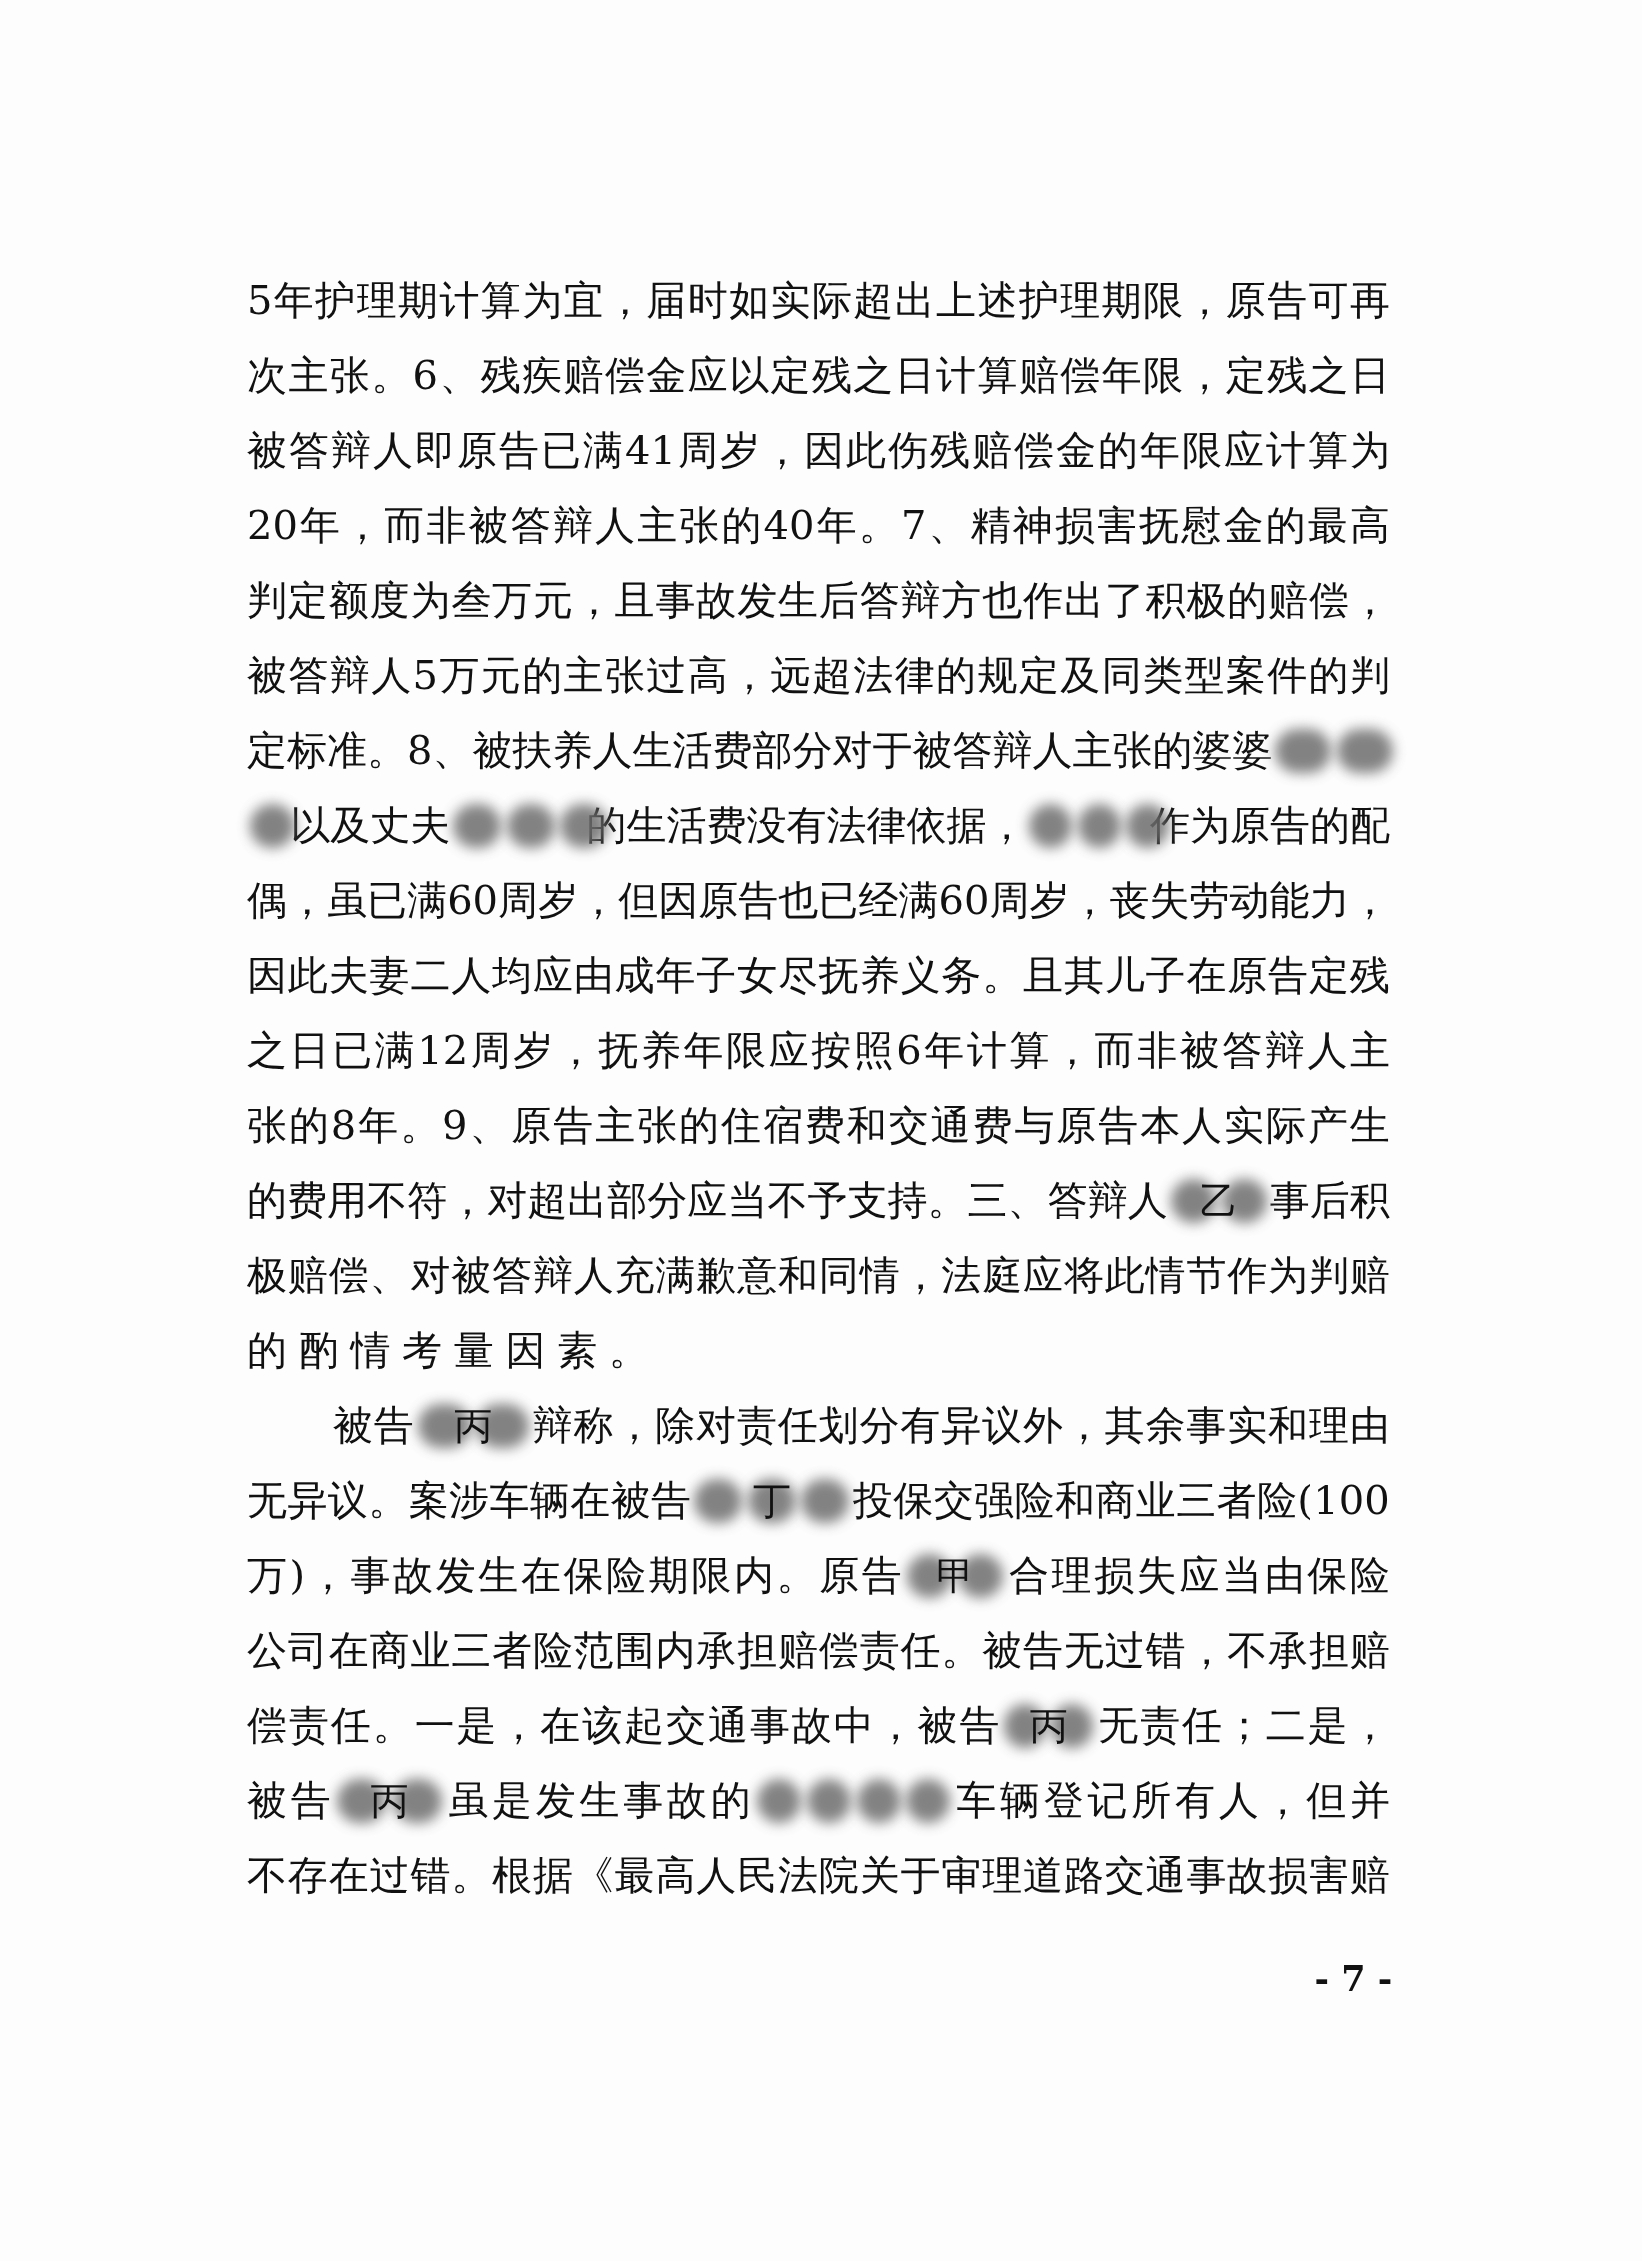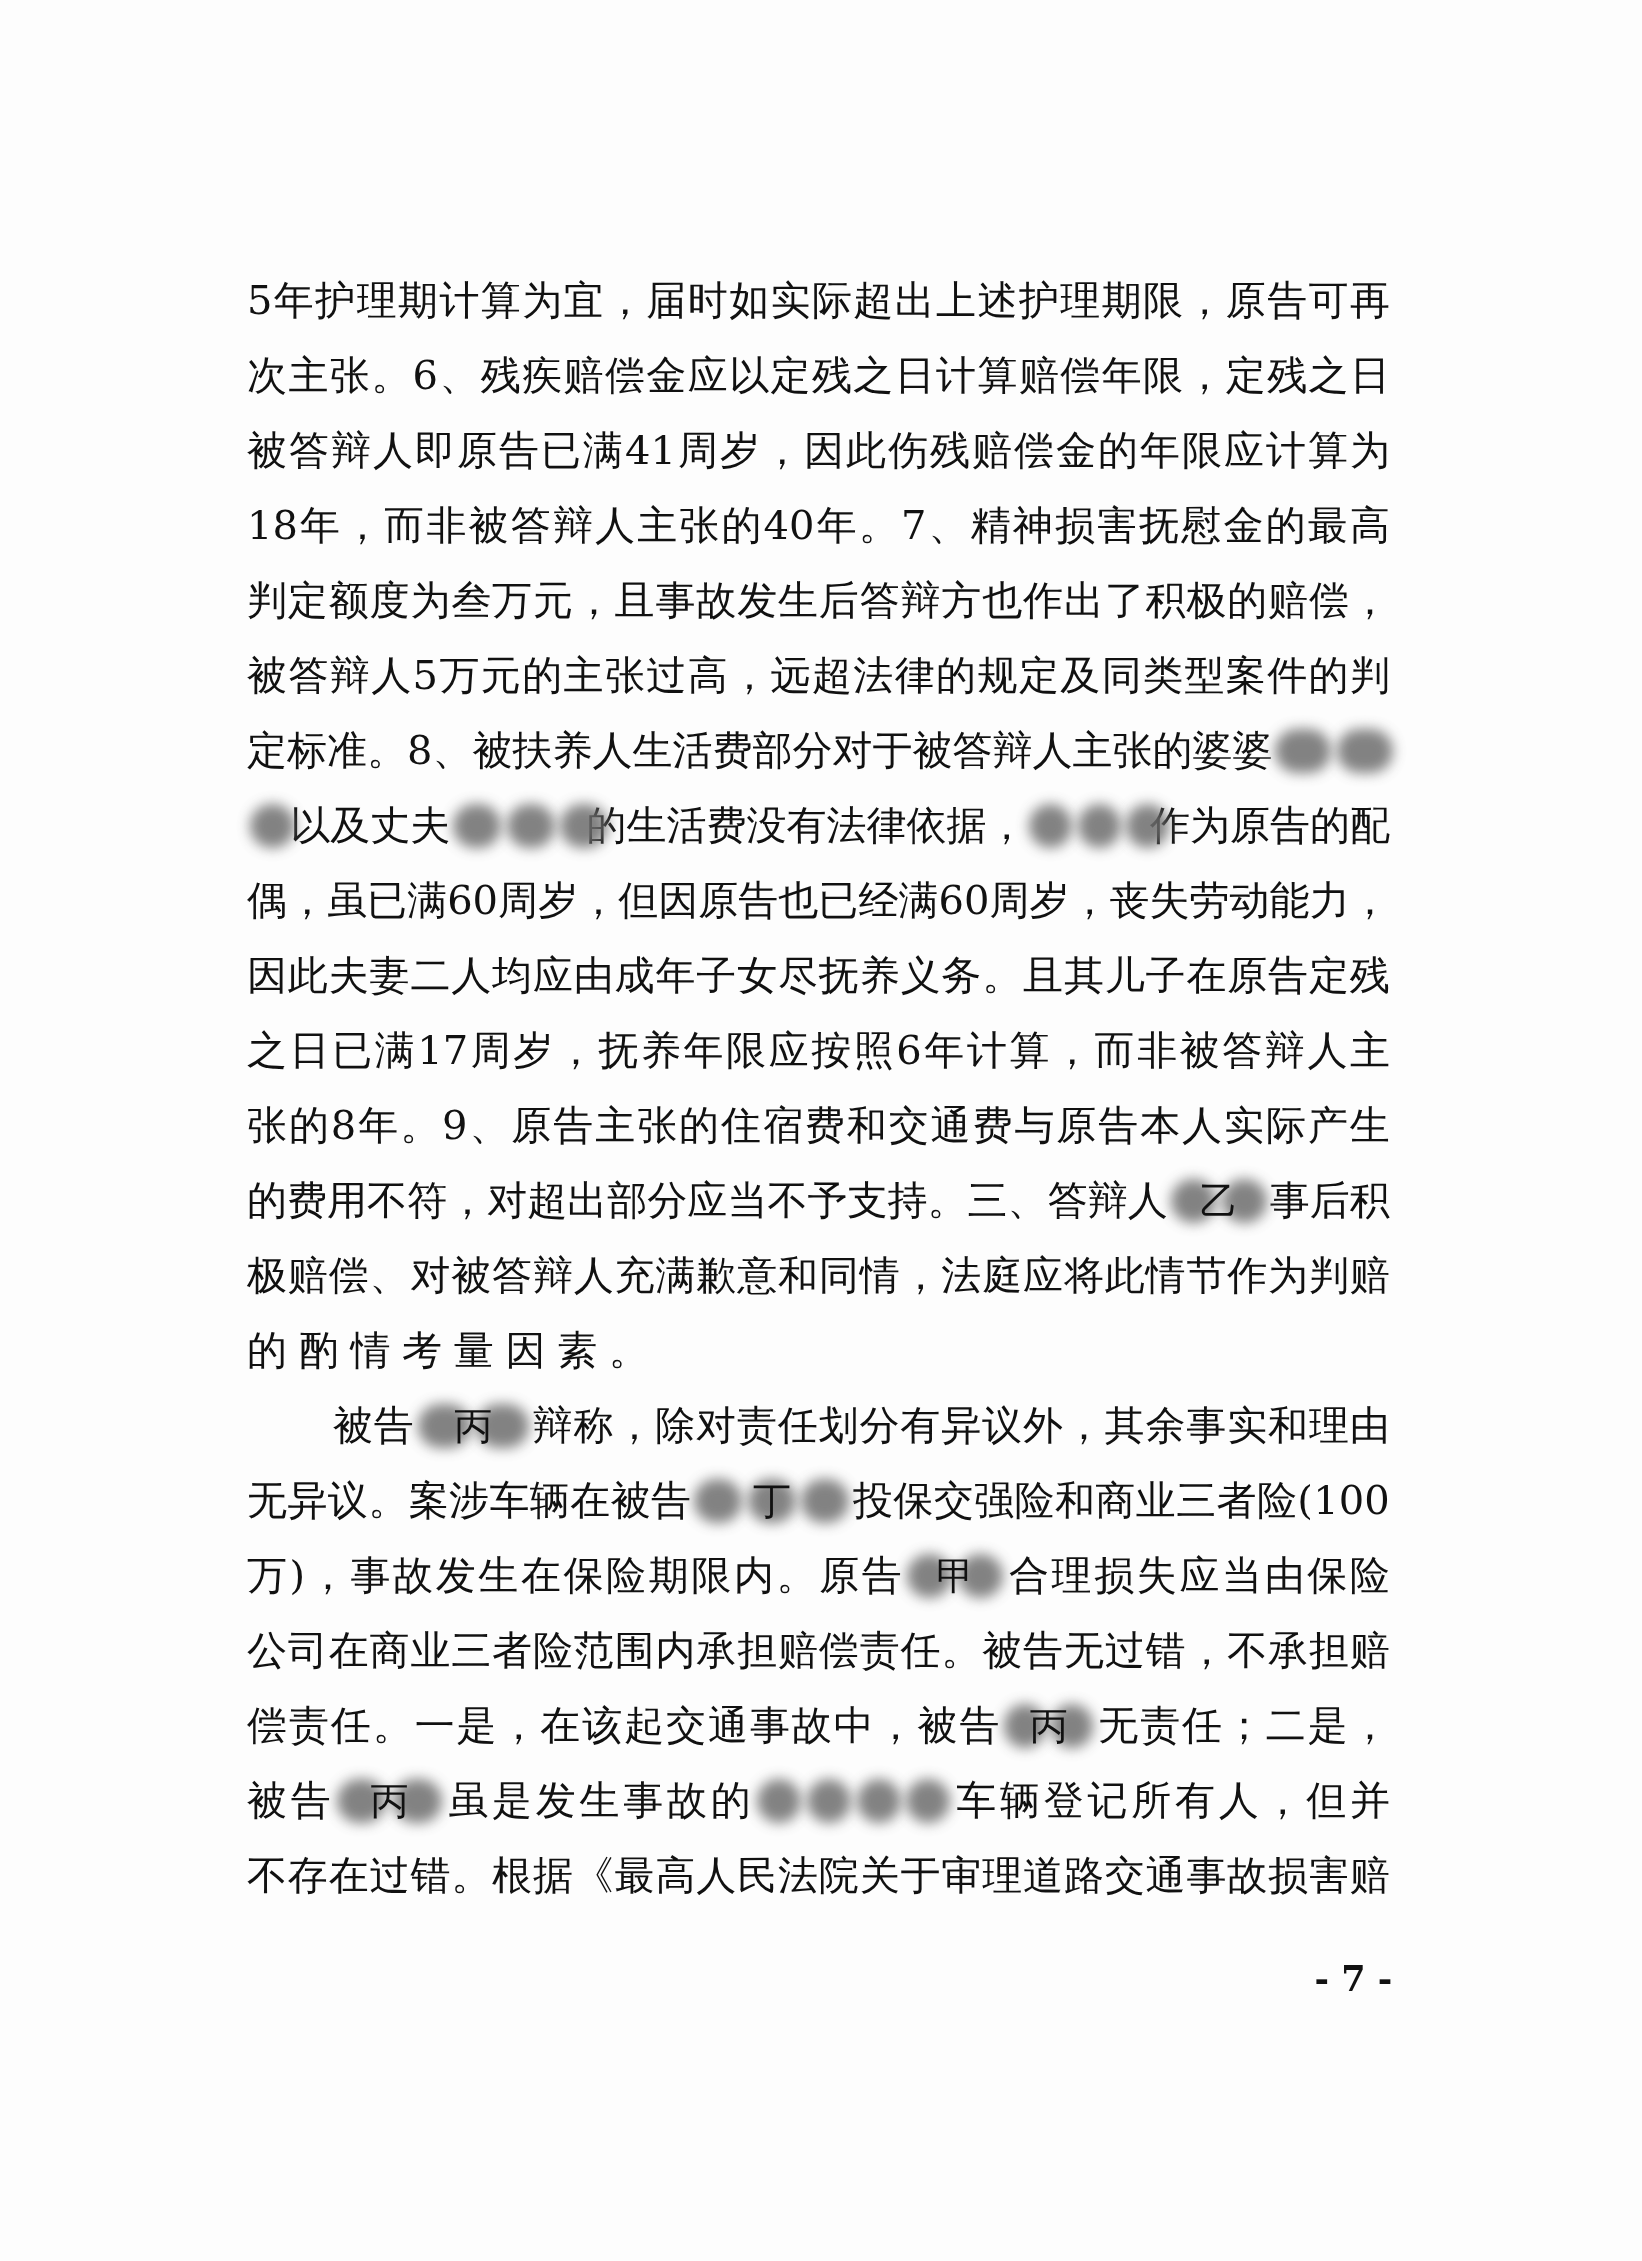--- a/index.html
+++ b/index.html
@@ -126,21 +126,21 @@
         <span class="c">金</span>
         <span class="c">的</span>
         <span class="c">年</span>
         <span class="c">限</span>
         <span class="c">应</span>
         <span class="c">计</span>
         <span class="c">算</span>
         <span class="c">为</span>
       </div>
     <div class="line">
-        <span class="c">18</span>
+        <span class="c">20</span>
         <span class="c">年</span>
         <span class="c">，</span>
         <span class="c">而</span>
         <span class="c">非</span>
         <span class="c">被</span>
         <span class="c">答</span>
         <span class="c">辩</span>
         <span class="c">人</span>
         <span class="c">主</span>
         <span class="c">张</span>
@@ -347,21 +347,21 @@
         <span class="c">原</span>
         <span class="c">告</span>
         <span class="c">定</span>
         <span class="c">残</span>
       </div>
     <div class="line">
         <span class="c">之</span>
         <span class="c">日</span>
         <span class="c">已</span>
         <span class="c">满</span>
-        <span class="c">17</span>
+        <span class="c">12</span>
         <span class="c">周</span>
         <span class="c">岁</span>
         <span class="c">，</span>
         <span class="c">抚</span>
         <span class="c">养</span>
         <span class="c">年</span>
         <span class="c">限</span>
         <span class="c">应</span>
         <span class="c">按</span>
         <span class="c">照</span>

